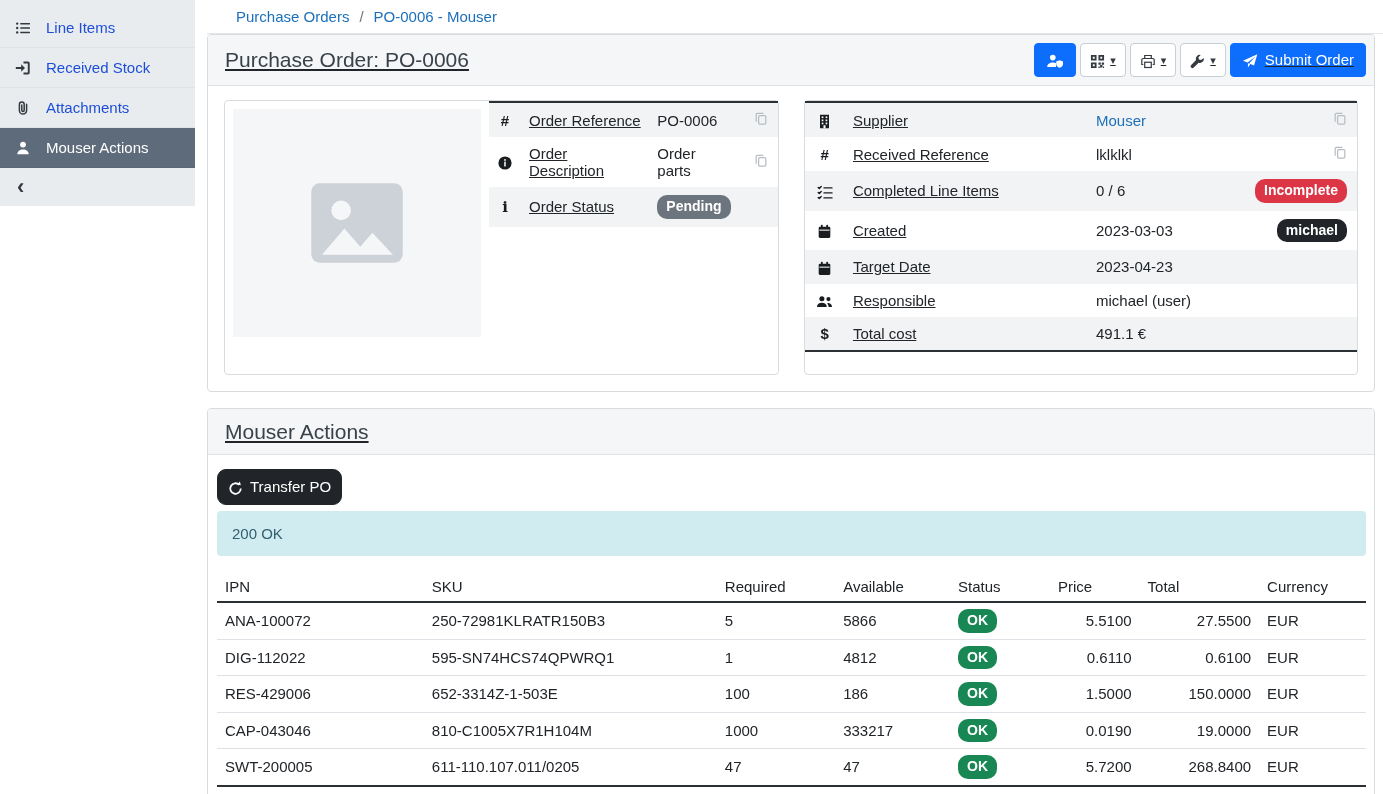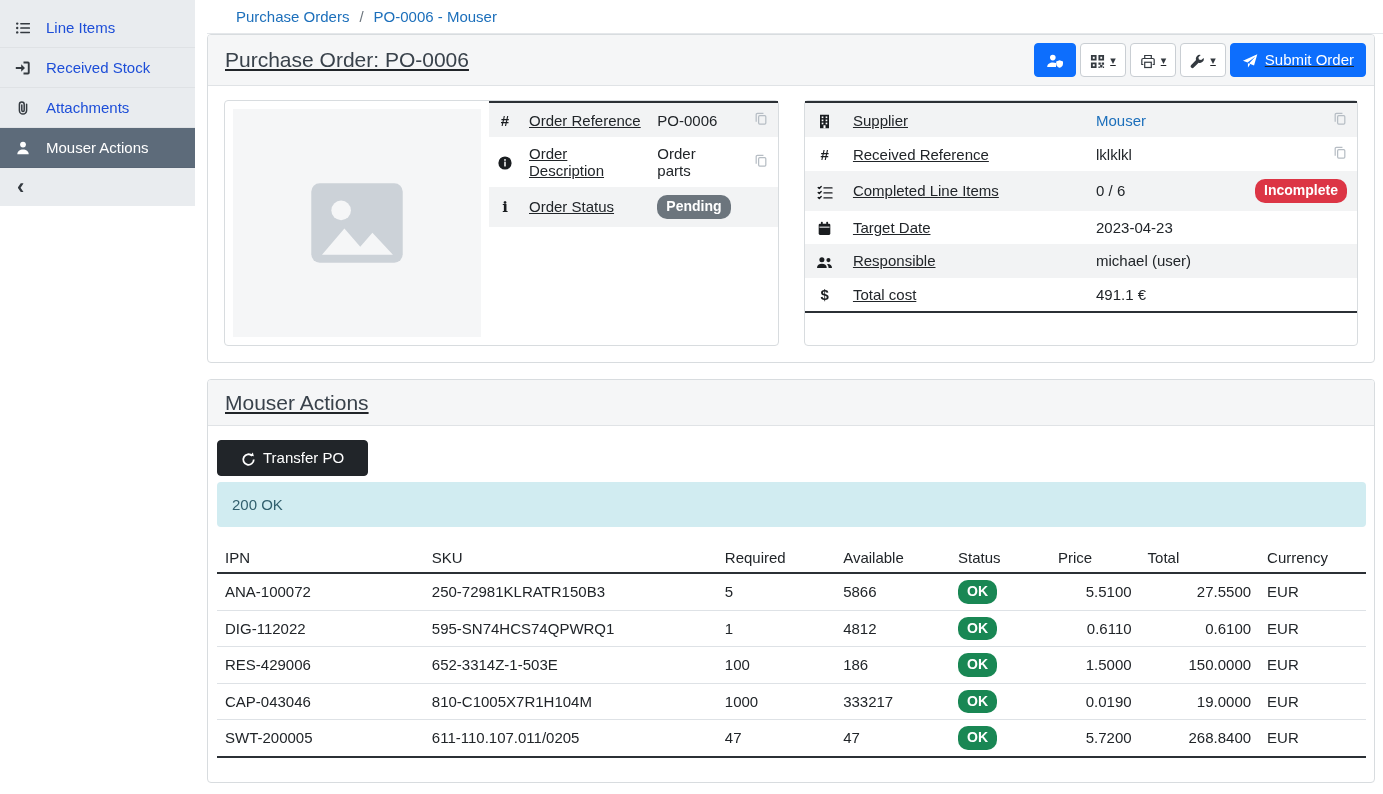--- a/index.html
+++ b/index.html
@@ -63,21 +63,21 @@
   .txt-icon.serif { font-family:"DejaVu Serif", serif; }
 
   .badge { display:inline-block; color:#fff; font-size:14px; font-weight:bold; padding:3px 9px; border-radius:10px; line-height:1.25; }
   .badge.secondary { background:var(--secondary,#6c757d); }
   .badge.danger { background:var(--danger,#dc3545); }
   .badge.dark { background:var(--dark,#212529); }
   .badge.success { background:var(--success,#198754); }
 
   
   .actions-body { padding:14px 8px 24px 9px; }
-  .btn-dark { background:#212529; border-color:#212529; color:#fff; padding:8px 23px; }
+  .btn-dark { background:#212529; border-color:#212529; color:#fff; padding:8px 10px;border-radius:9px; }
   .alert-info { margin-top:6px; background:var(--info-bg,#d1ecf1); color:var(--info-text,#32606e); border-radius:4px; padding:14px 15px; }
 
   .parts-table { width:100%; border-collapse:collapse; margin-top:16px; table-layout:fixed; }
   .parts-table th { font-weight:500; text-align:left; padding:6px 8px; border-bottom:2px solid #2b3035; color:#212529; cursor:pointer; }
   .parts-table tbody td { padding:6px 8px; border-bottom:1px solid #dee2e6; }
   .parts-table tbody tr:last-child td { border-bottom:2px solid #2b3035; }
   .num { text-align:right; }
   svg { vertical-align:middle; }
 </style>
 </head>
@@ -271,20 +271,31 @@
                         <path d="M1.2 3.4l1.1 1.1 1.9-2"></path>
                         <path d="M1.2 8.4l1.1 1.1 1.9-2"></path>
                         <path d="M1.2 13.4l1.1 1.1 1.9-2"></path>
                         <path d="M7 3.9h8"></path>
                         <path d="M7 8.9h8"></path>
                         <path d="M7 13.9h8"></path>
                       </svg></span></td>
                   <td class="c-label">Completed Line Items</td>
                   <td class="c-value"><span>0 / 6</span></td>
                   <td class="c-action"><span class="badge danger">Incomplete</span></td>
+                </tr>
+                <tr>
+                  <td class="c-icon"><span class="icon"><svg width="15" height="15" viewBox="0 0 16 16" fill="currentColor">
+                        <rect x="1.8" y="2.8" width="12.4" height="12" rx="1.4"></rect>
+                        <rect x="4.2" y="0.9" width="1.9" height="3.4" rx="0.7"></rect>
+                        <rect x="9.9" y="0.9" width="1.9" height="3.4" rx="0.7"></rect>
+                        <rect x="2.6" y="6" width="10.8" height="1.1" fill="#fff"></rect>
+                      </svg></span></td>
+                  <td class="c-label">Created</td>
+                  <td class="c-value"><span>2023-03-03</span></td>
+                  <td class="c-action"><span class="badge dark">michael</span></td>
                 </tr>
                 <tr>
                   <td class="c-icon"><span class="icon"><svg width="15" height="15" viewBox="0 0 16 16" fill="currentColor">
                         <rect x="1.8" y="2.8" width="12.4" height="12" rx="1.4"></rect>
                         <rect x="4.2" y="0.9" width="1.9" height="3.4" rx="0.7"></rect>
                         <rect x="9.9" y="0.9" width="1.9" height="3.4" rx="0.7"></rect>
                         <rect x="2.6" y="6" width="10.8" height="1.1" fill="#fff"></rect>
                       </svg></span></td>
                   <td class="c-label">Target Date</td>
                   <td class="c-value"><span>2023-04-23</span></td>

